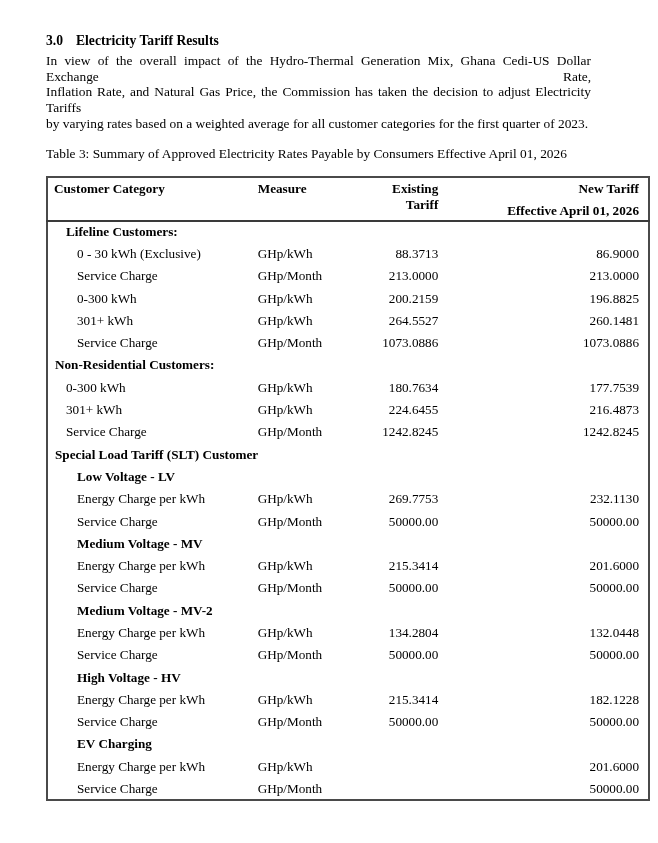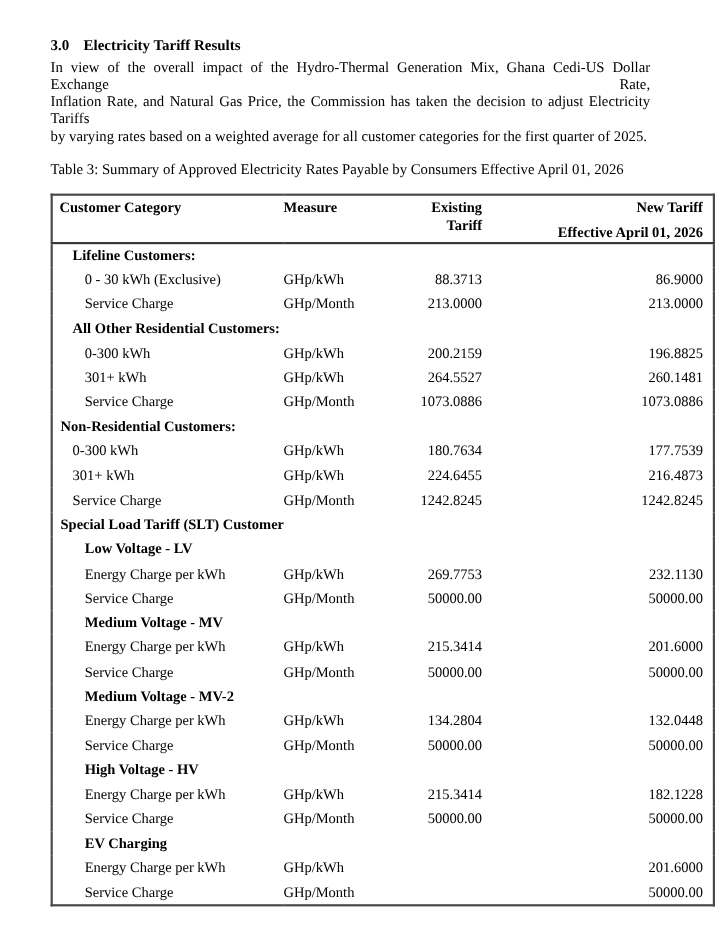--- a/index.html
+++ b/index.html
@@ -78,21 +78,21 @@
 
 <div class="content">
 
   <div class="heading">
     <span class="sec-num">3.0</span><span>Electricity Tariff Results</span>
   </div>
 
   <div class="para">
     <div class="pline j">In view of the overall impact of the Hydro-Thermal Generation Mix, Ghana Cedi-US Dollar Exchange Rate,</div>
     <div class="pline j">Inflation Rate, and Natural Gas Price, the Commission has taken the decision to adjust Electricity Tariffs</div>
-    <div class="pline">by varying rates based on a weighted average for all customer categories for the first quarter of 2025.</div>
+    <div class="pline">by varying rates based on a weighted average for all customer categories for the first quarter of 2023.</div>
   </div>
 
   <div class="caption">Table 3: Summary of Approved Electricity Rates Payable by Consumers Effective April 01, 2026</div>
 
   <table class="tariff">
     <colgroup>
       <col style="width:210px">
       <col style="width:102px">
       <col style="width:80px">
       <col style="width:208px">
@@ -121,26 +121,20 @@
           <td class="c3 num">88.3713</td>
           <td class="c4 num">86.9000</td>
         </tr>
         <tr>
           <td class="c1 ind2">Service Charge</td>
           <td class="c2">GHp/Month</td>
           <td class="c3 num">213.0000</td>
           <td class="c4 num">213.0000</td>
         </tr>
         <tr>
-          <td class="c1 ind1 b">All Other Residential Customers:</td>
-          <td class="c2"></td>
-          <td class="c3 num"></td>
-          <td class="c4 num"></td>
-        </tr>
-        <tr>
           <td class="c1 ind2">0-300 kWh</td>
           <td class="c2">GHp/kWh</td>
           <td class="c3 num">200.2159</td>
           <td class="c4 num">196.8825</td>
         </tr>
         <tr>
           <td class="c1 ind2">301+ kWh</td>
           <td class="c2">GHp/kWh</td>
           <td class="c3 num">264.5527</td>
           <td class="c4 num">260.1481</td>

